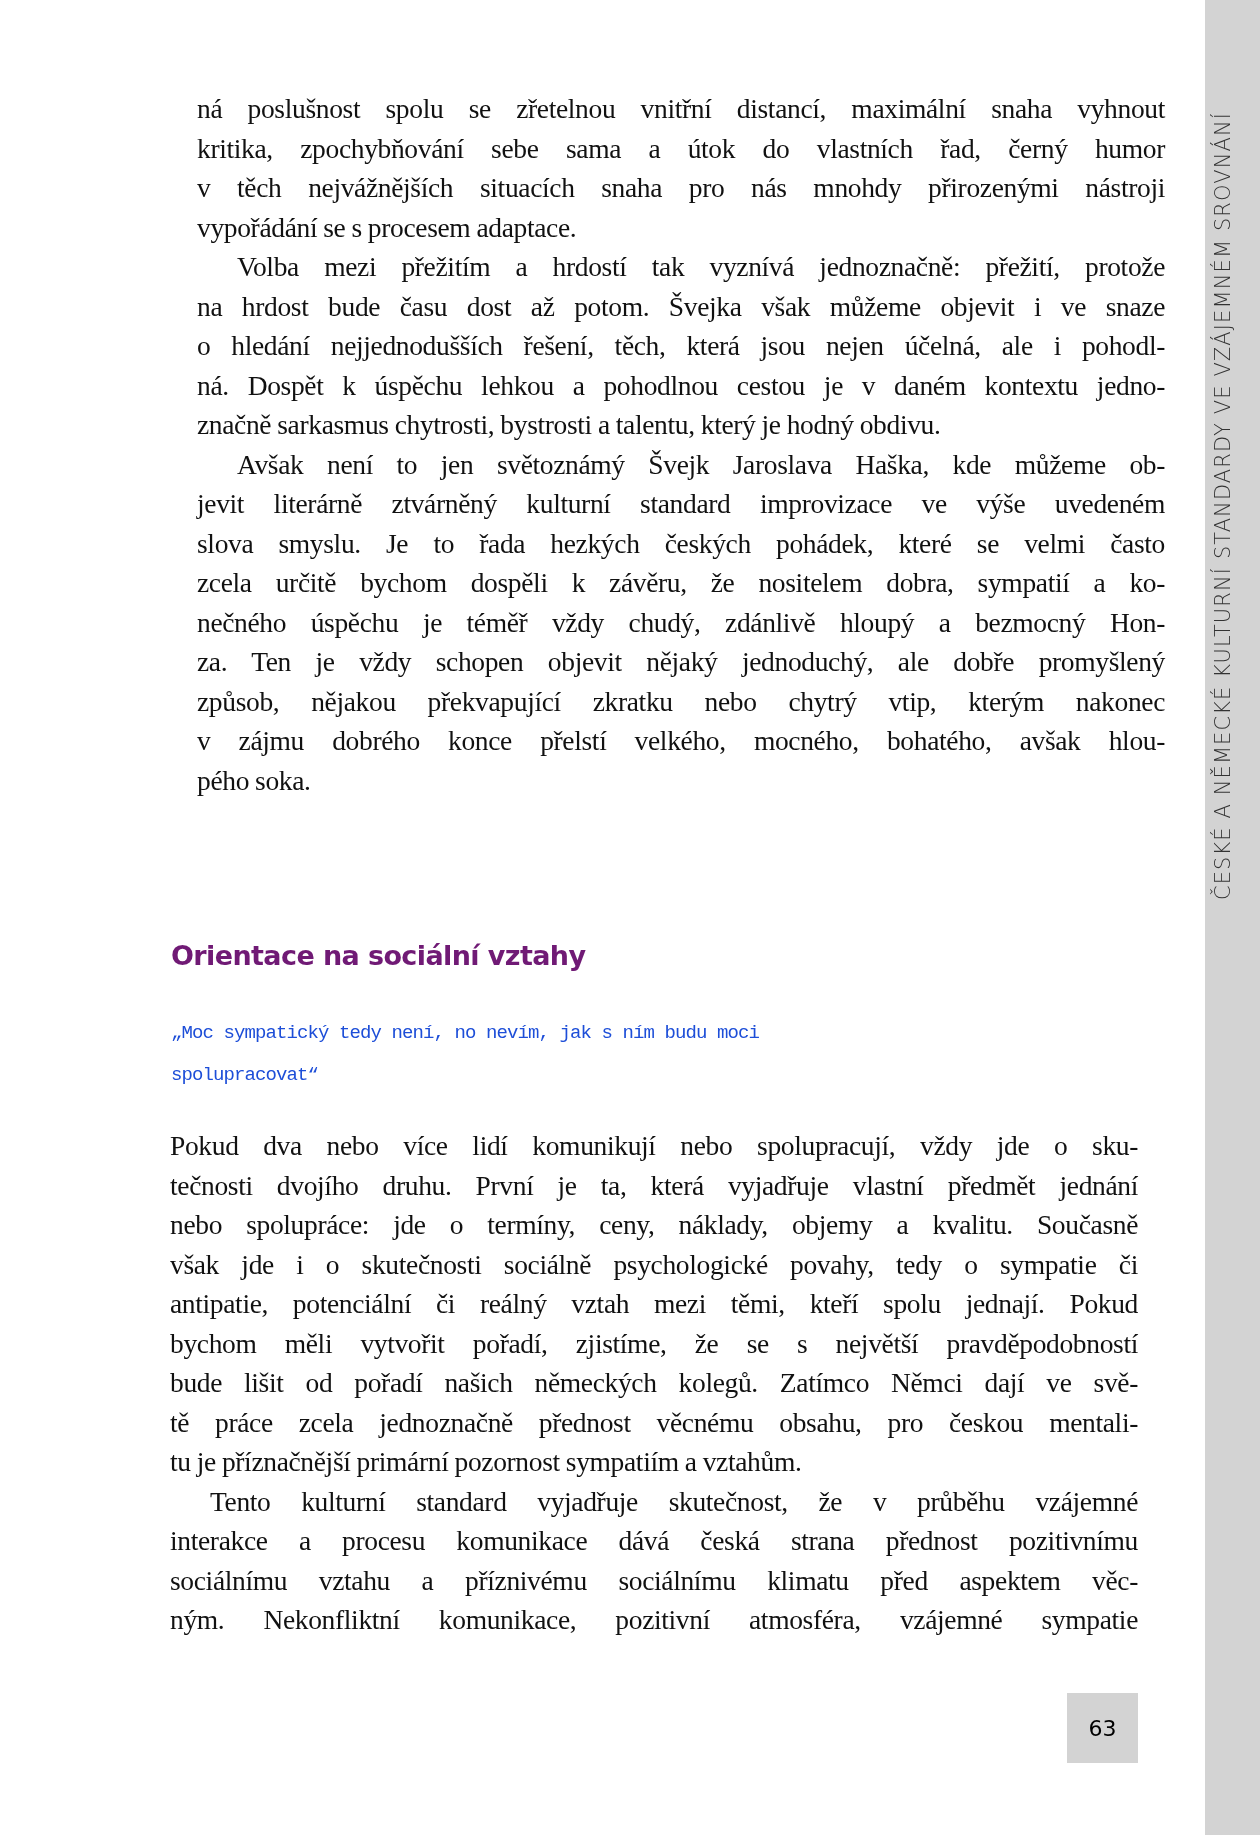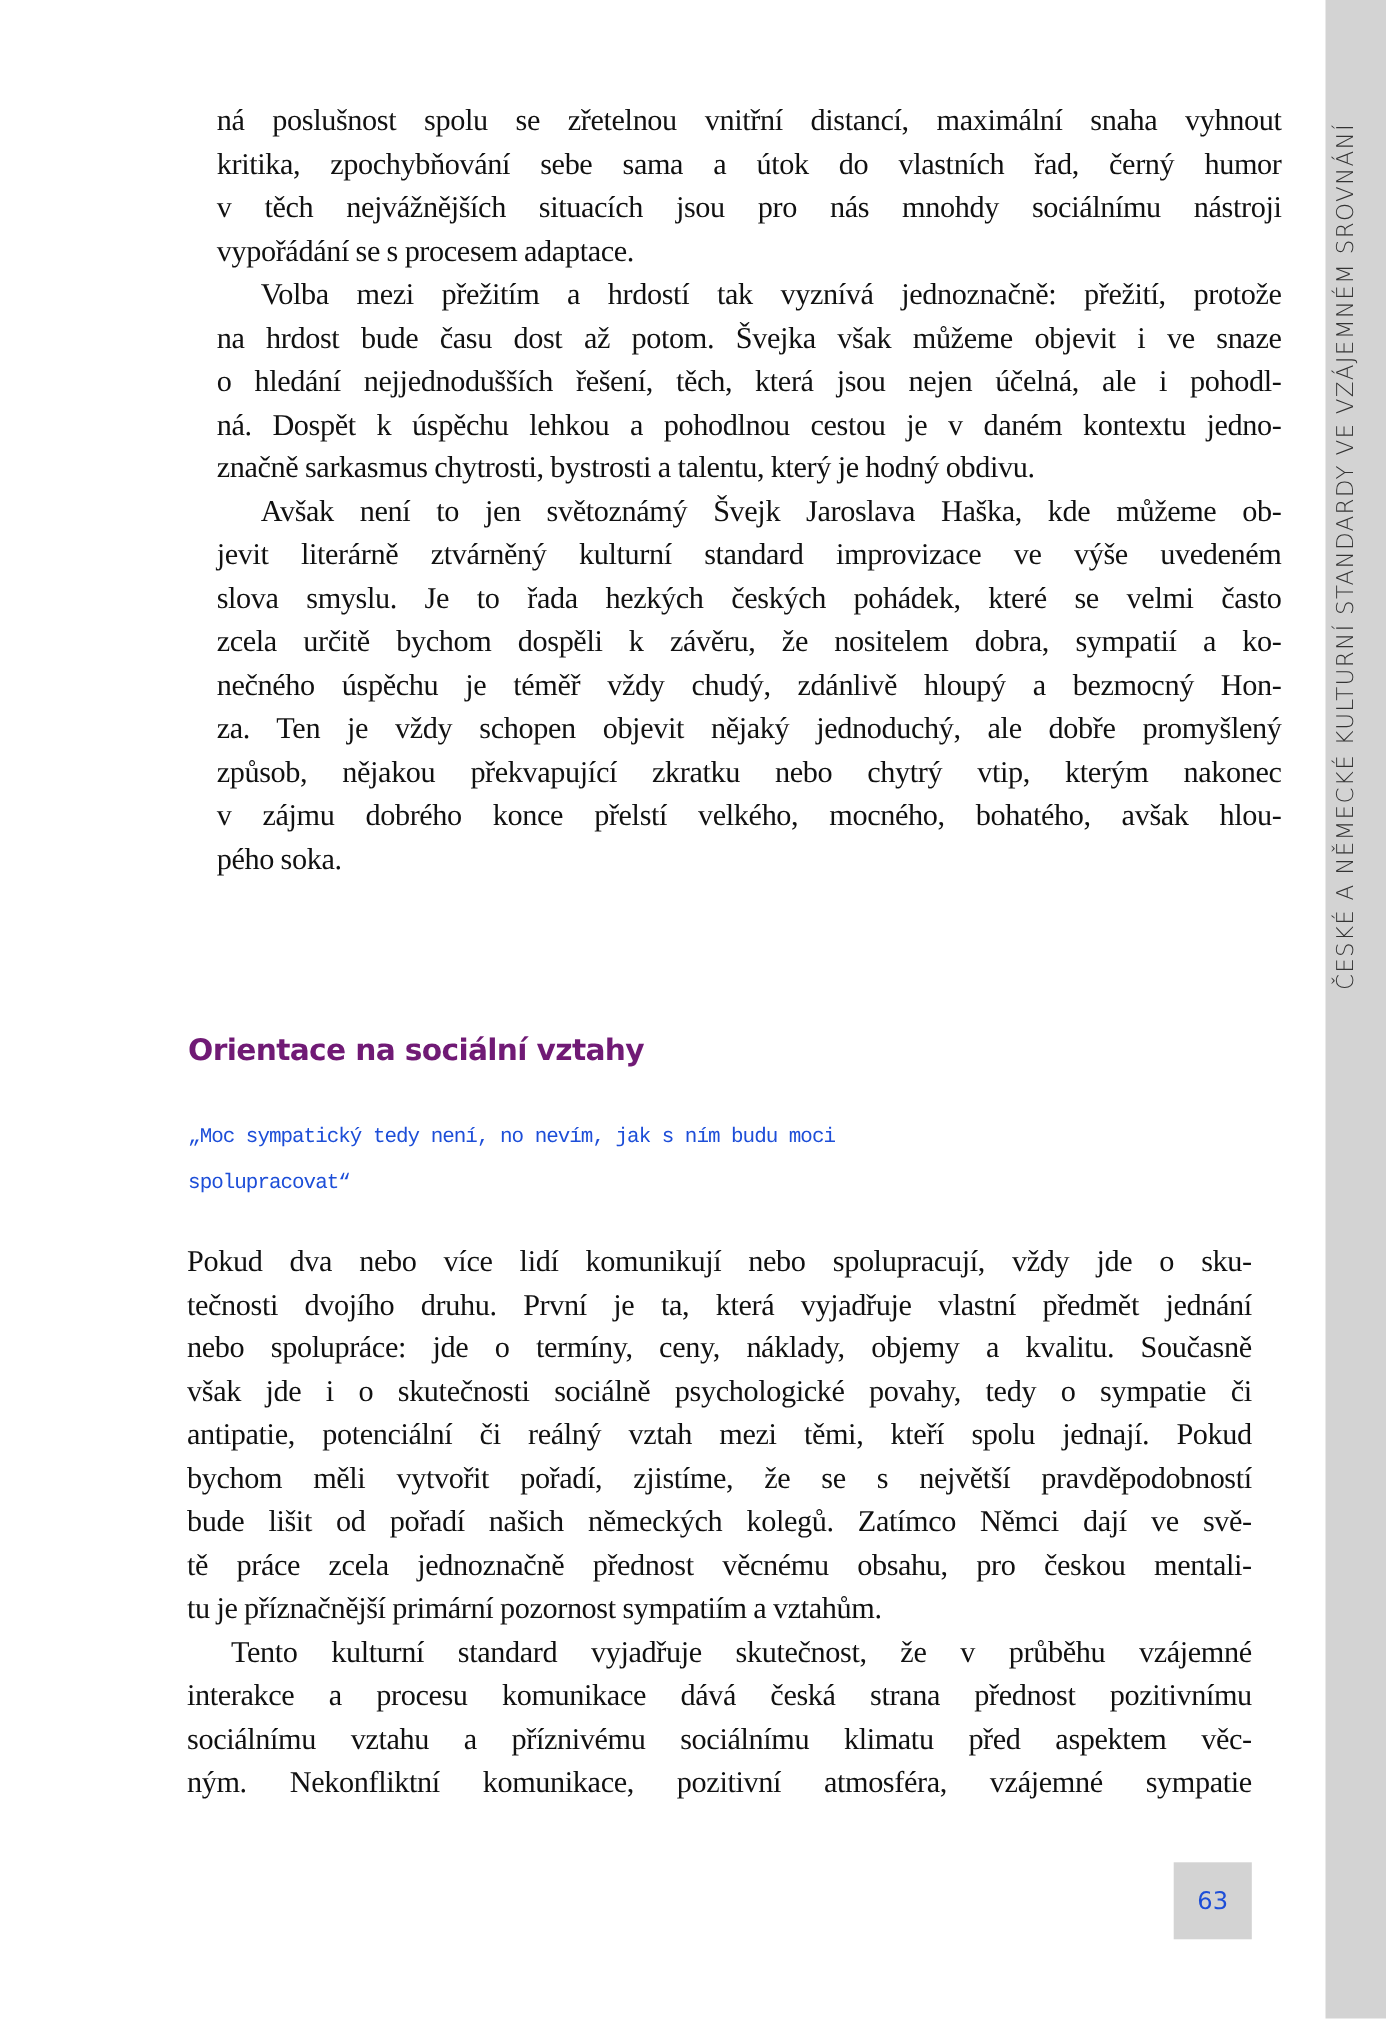--- a/index.html
+++ b/index.html
@@ -38,34 +38,34 @@
     transform: translate(-50%, -50%) rotate(-90deg);
     white-space: nowrap;
     font-family: "DejaVu Sans", sans-serif; font-size: 21px; font-weight: 300;
     letter-spacing: 1.1px; color: #333;
   }
   .page-box {
     position: absolute; left: 1067px; top: 1693px; width: 71px; height: 70px;
     background: #d3d3d3; display: flex; align-items: center; justify-content: center;
   }
   .page-num {
-    font-family: "DejaVu Sans", sans-serif; font-size: 22px; color: #1d4ed8;
+    font-family: "DejaVu Sans", sans-serif; font-size: 22px; color: #000000;
   }
 </style>
 </head>
 <body>
 
 <div class="sidebar"></div>
 <div class="side-text">ČESKÉ A NĚMECKÉ KULTURNÍ STANDARDY VE VZÁJEMNÉM SROVNÁNÍ</div>
 
 <div class="page-body">
   <p class="para">
     <span class="line">ná poslušnost spolu se zřetelnou vnitřní distancí, maximální snaha vyhnout</span>
     <span class="line">kritika, zpochybňování sebe sama a útok do vlastních řad, černý humor</span>
-    <span class="line">v těch nejvážnějších situacích jsou pro nás mnohdy sociálnímu nástroji</span>
+    <span class="line">v těch nejvážnějších situacích snaha pro nás mnohdy přirozenými nástroji</span>
     <span class="line last">vypořádání se s procesem adaptace.</span>
   </p>
   <p class="para">
     <span class="line" style="padding-left:40px">Volba mezi přežitím a hrdostí tak vyznívá jednoznačně: přežití, protože</span>
     <span class="line">na hrdost bude času dost až potom. Švejka však můžeme objevit i ve snaze</span>
     <span class="line">o hledání nejjednodušších řešení, těch, která jsou nejen účelná, ale i pohodl-</span>
     <span class="line">ná. Dospět k úspěchu lehkou a pohodlnou cestou je v daném kontextu jedno-</span>
     <span class="line last">značně sarkasmus chytrosti, bystrosti a talentu, který je hodný obdivu.</span>
   </p>
   <p class="para">

